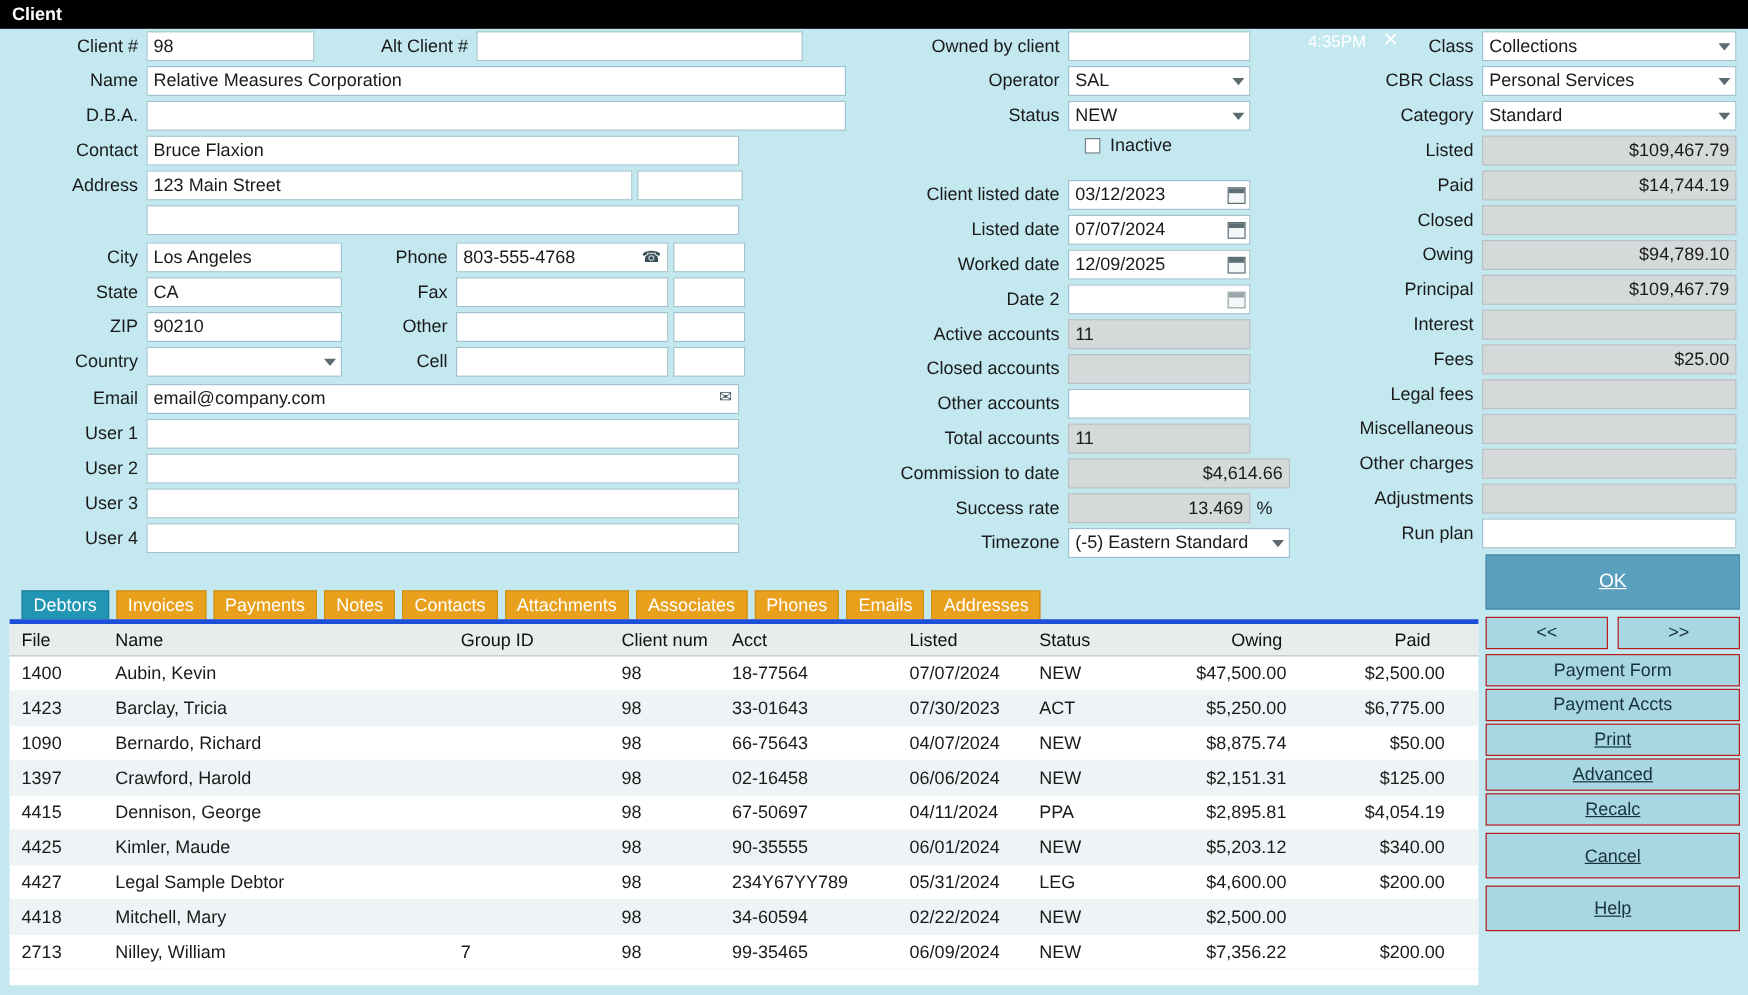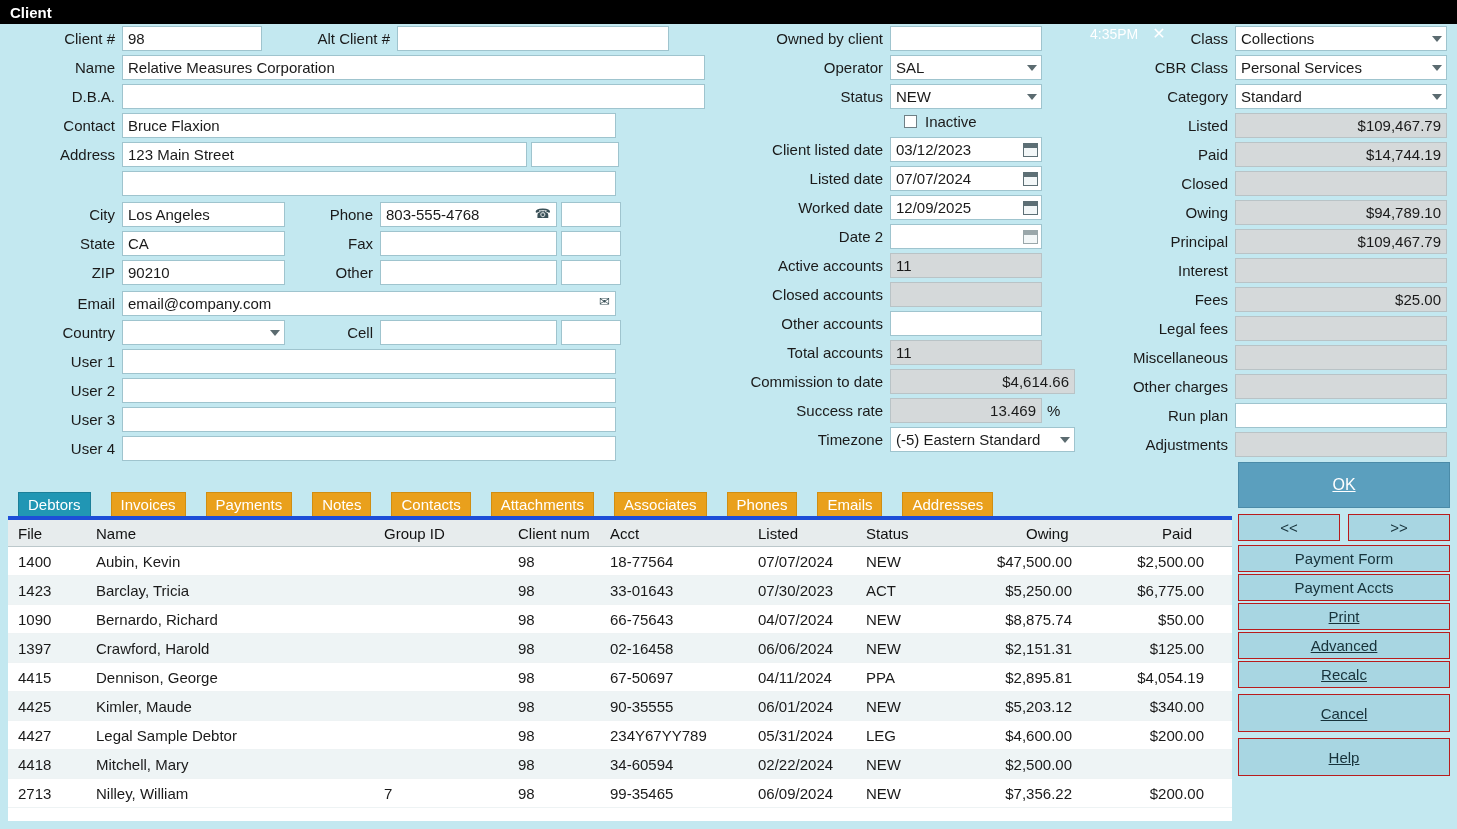--- a/index.html
+++ b/index.html
@@ -64,21 +64,21 @@
   .mid { position: absolute; left: 700px; top: 26px; width: 390px; }
   .lbl-m { width: 190px; }
 
   
   .right { position: absolute; left: 1090px; top: 26px; width: 367px; }
   .lbl-r { width: 145px; }
 
   
   .tabs {
     position: absolute; left: 18px; top: 492px;
-    display: flex; align-items: flex-end; gap: 20px;
+    display: flex; align-items: flex-end; gap: 6px;
   }
   .tab {
     background: #e9a01c; color: #ffffff; font-size: 15px;
     padding: 3px 9px 4px 9px; border: 1px solid #d08e12;
     border-bottom: none; cursor: pointer; white-space: nowrap;
   }
   .tab.active { background: #2196b4; border-color: #1b7f99; color: #ffffff; }
 
   
   .grid {
@@ -198,40 +198,40 @@
     </div>
 
     <div class="row">
       <div class="label lbl-l">ZIP</div>
       <div class="fld" style="width:163px">90210</div>
       <div class="label" style="width:95px">Other</div>
       <div class="fld" style="width:177px"></div>
       <div class="fld" style="width:60px;margin-left:4px"></div>
     </div>
 
+    <div class="row">
+      <div class="label lbl-l">Country</div>
+      <div class="fld combo" style="width:163px">
+        <span></span>
+        <span class="arrow"></span>
+      </div>
+      <div class="label" style="width:95px">Cell</div>
+      <div class="fld" style="width:177px"></div>
+      <div class="fld" style="width:60px;margin-left:4px"></div>
+    </div>
+
     <div class="row" style="margin-top:6px">
       <div class="label lbl-l">Email</div>
       <div class="fld" style="width:494px;position:relative;padding-right:22px">
         <span>email@company.com</span>
         <span style="position:absolute;right:5px;top:2px;font-size:13px;color:#3a5057">✉</span>
       </div>
     </div>
 
     <div class="row">
-      <div class="label lbl-l">Country</div>
-      <div class="fld combo" style="width:163px">
-        <span></span>
-        <span class="arrow"></span>
-      </div>
-      <div class="label" style="width:95px">Cell</div>
-      <div class="fld" style="width:177px"></div>
-      <div class="fld" style="width:60px;margin-left:4px"></div>
-    </div>
-
-    <div class="row">
       <div class="label lbl-l">User 1</div>
       <div class="fld" style="width:494px"></div>
     </div>
     <div class="row">
       <div class="label lbl-l">User 2</div>
       <div class="fld" style="width:494px"></div>
     </div>
     <div class="row">
       <div class="label lbl-l">User 3</div>
       <div class="fld" style="width:494px"></div>
@@ -266,21 +266,21 @@
     </div>
 
     <div class="row" style="margin-top:2px">
       <div class="label lbl-m"></div>
       <div style="width:152px;display:flex;align-items:center;gap:8px;padding-left:14px">
         <span class="chk"></span>
         <span>Inactive</span>
       </div>
     </div>
 
-    <div class="row" style="margin-top:7px">
+    <div class="row" style="margin-top:20px">
       <div class="label lbl-m">Client listed date</div>
       <div class="fld caliconbox" style="width:152px">
         <span>03/12/2023</span>
         <span class="calicon"></span>
       </div>
     </div>
 
     <div class="row">
       <div class="label lbl-m">Listed date</div>
       <div class="fld caliconbox" style="width:152px">
@@ -405,26 +405,26 @@
     </div>
     <div class="row">
       <div class="label lbl-r">Miscellaneous</div>
       <div class="fld ro rt" style="width:212px"></div>
     </div>
     <div class="row">
       <div class="label lbl-r">Other charges</div>
       <div class="fld ro rt" style="width:212px"></div>
     </div>
     <div class="row">
+      <div class="label lbl-r">Adjustments</div>
+      <div class="fld ro rt" style="width:212px"></div>
+    </div>
+    <div class="row">
       <div class="label lbl-r">Run plan</div>
       <div class="fld" style="width:212px"></div>
-    </div>
-    <div class="row">
-      <div class="label lbl-r">Adjustments</div>
-      <div class="fld ro rt" style="width:212px"></div>
     </div>
   </div>
 
   <div class="tabs">
     <div class="tab active">Debtors</div>
     <div class="tab">Invoices</div>
     <div class="tab">Payments</div>
     <div class="tab">Notes</div>
     <div class="tab">Contacts</div>
     <div class="tab">Attachments</div>

